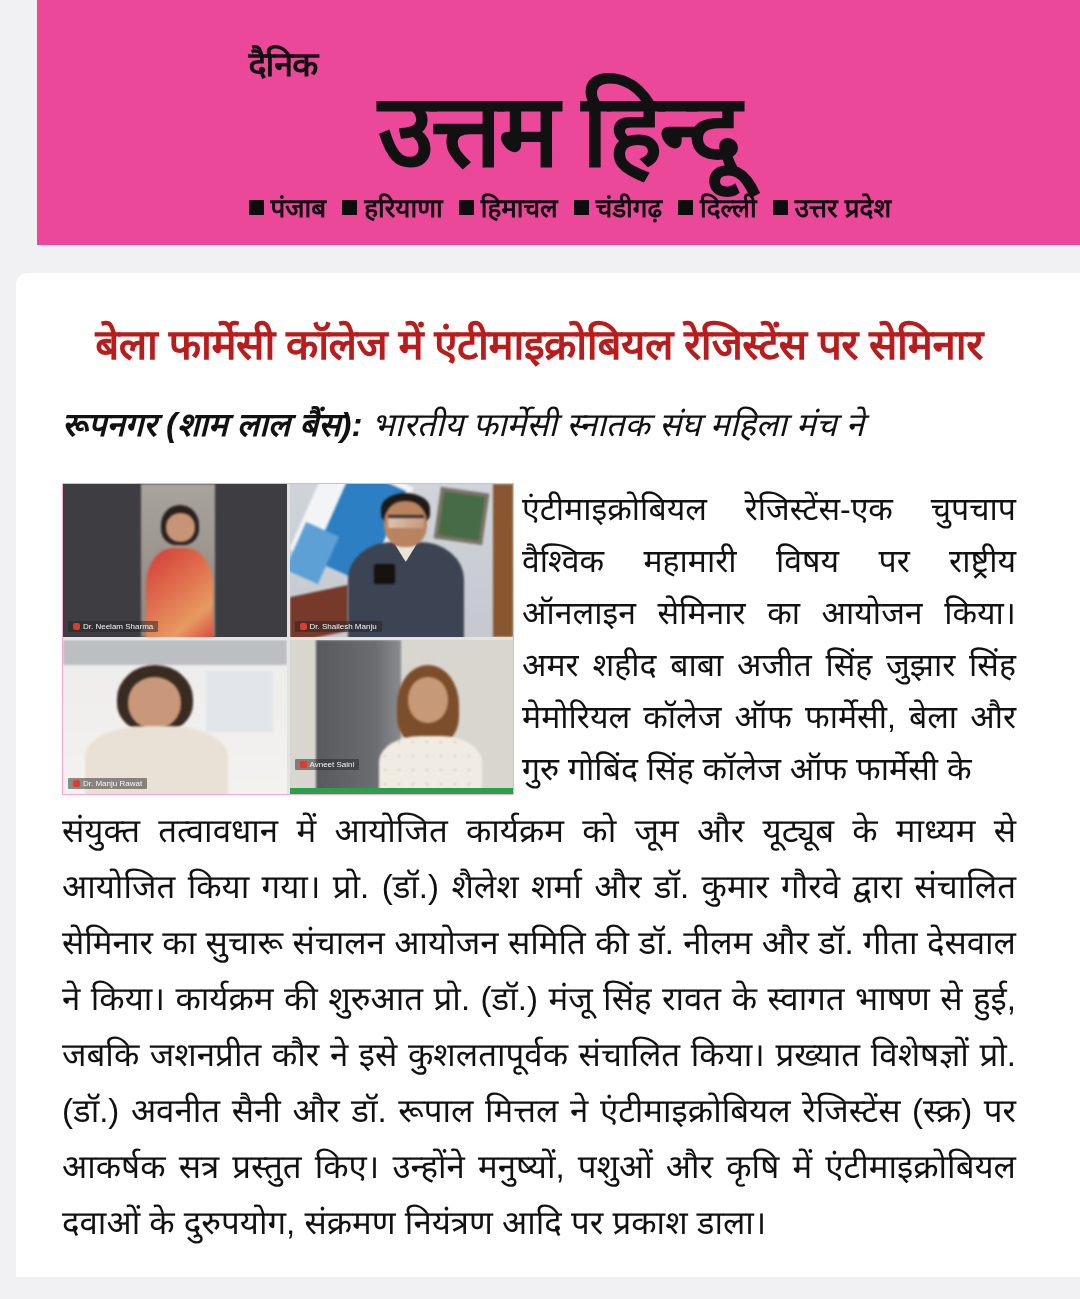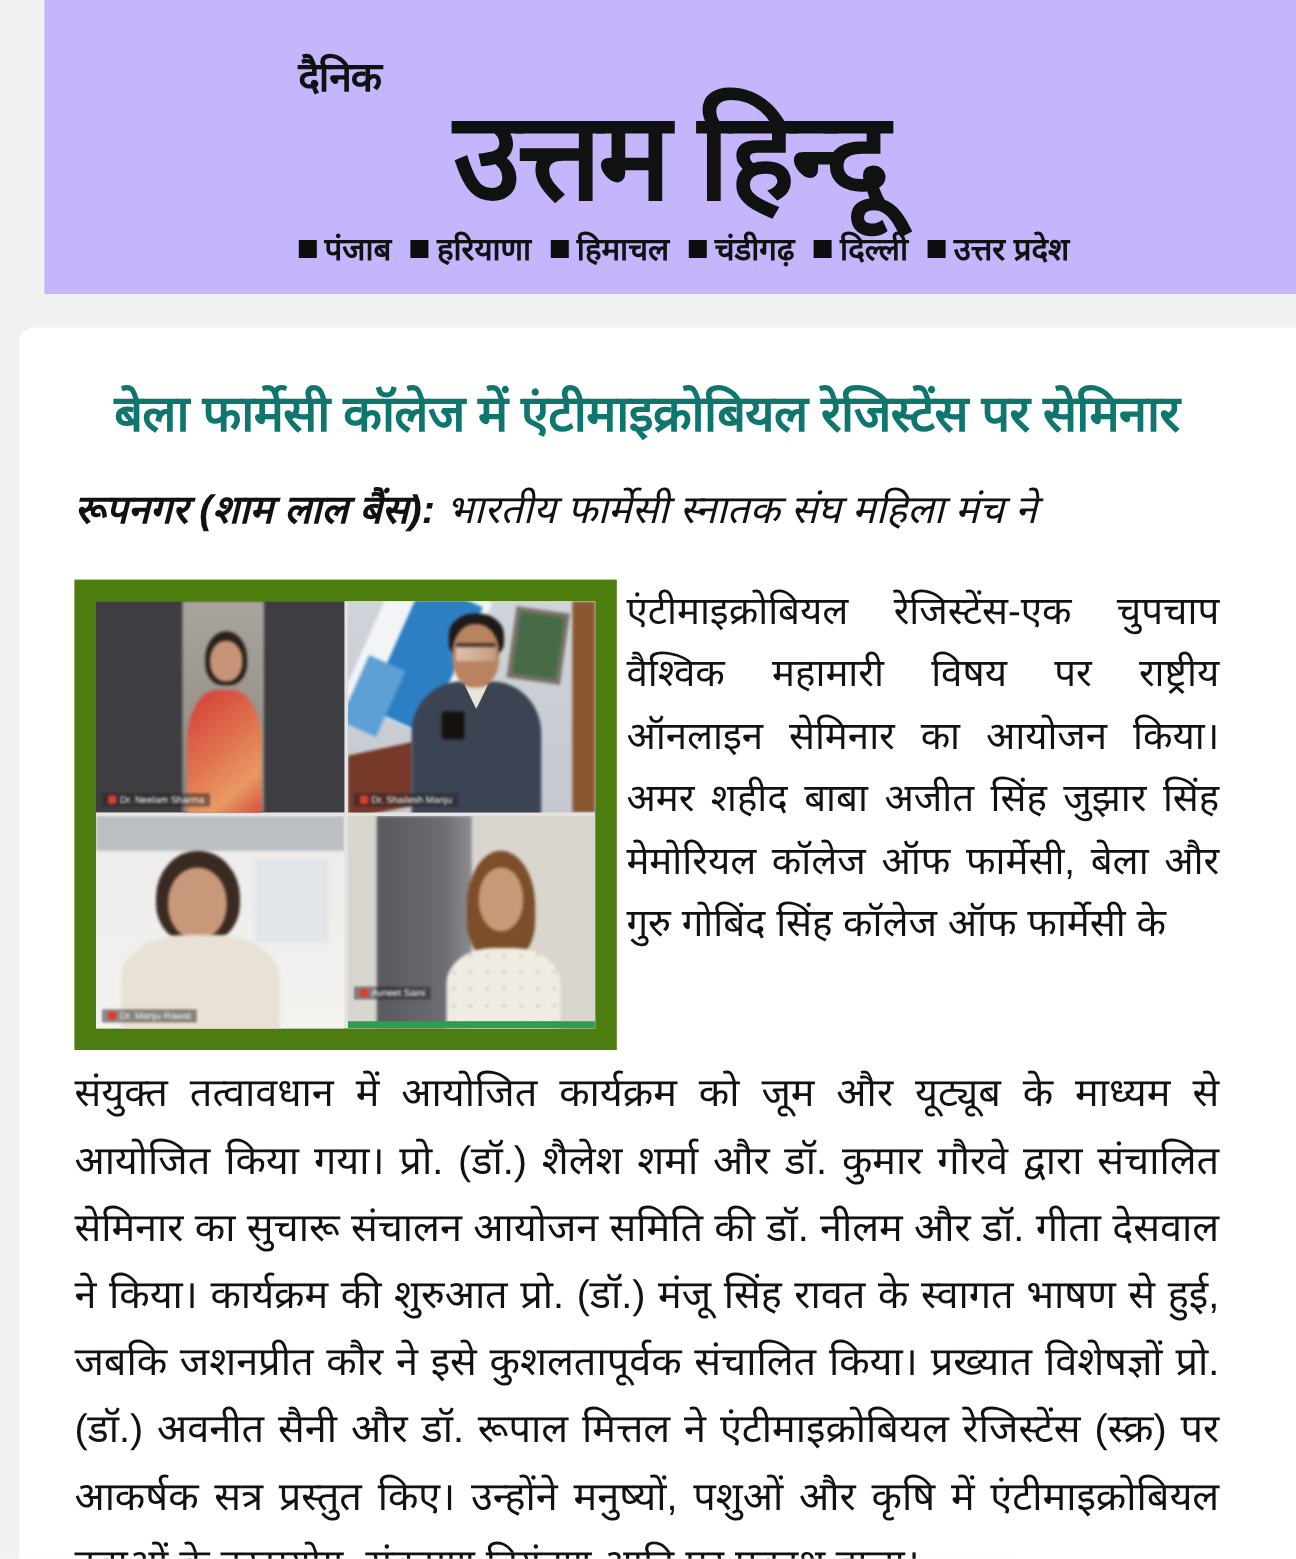--- a/index.html
+++ b/index.html
@@ -4,21 +4,21 @@
 <style>
   html,body{margin:0;padding:0;}
   body{
     width:1080px;height:1299px;overflow:hidden;
     background:#f1f0f2;
     font-family:"Liberation Sans","DejaVu Sans",sans-serif;
     color:#111;
   }
   
   .masthead{
-    background:#c4b5fd;
+    background:#ec4899;
     padding:40px 0 20px 0;
     margin-left:37px;
   }
   .masthead-inner{width:620px;margin:0 auto;}
   .masthead-top{
     display:flex;justify-content:space-between;align-items:flex-end;
     font-weight:bold;
   }
   .daily{font-size:34px;letter-spacing:-1px;}
   .established{font-size:29px;}
@@ -36,36 +36,36 @@
   
   .article-card{
     margin:28px 0 0 16px;width:1064px;box-sizing:border-box;
     background:#ffffff;border-radius:12px 0 0 0;
     padding:18px 64px 26px 46px;
     min-height:980px;
   }
   .headline{
     font-size:42px;font-weight:800;letter-spacing:-0.5px;
     text-align:center;white-space:nowrap;line-height:1.25;
-    color:#0f766e;
+    color:#b91c1c;
   }
   .lead{font-size:33px;line-height:50px;margin-top:12px;font-style:italic;}
   .lead b{font-weight:800;}
   .photo-row{display:flex;margin-top:10px;}
   .col-text{
     flex:1;padding-left:8px;font-size:32px;line-height:52px;
     text-align:justify;
   }
   .body-text{
     font-size:33px;line-height:56px;text-align:justify;margin-top:8px;
   }
   
   .photo{
-    flex:none;width:452px;height:392px;margin-left:14px;
-    background:#4d7c0f;padding:18px;box-sizing:border-box;
+    flex:none;width:452px;height:312px;margin-left:14px;
+    background:#f9a8d4;padding:1px;box-sizing:border-box;
   }
   .photo-grid{
     width:100%;height:100%;display:grid;
     grid-template-columns:1fr 1fr;grid-template-rows:1fr 1fr;
     gap:3px;background:#e3e3e3;
   }
   .tile{position:relative;overflow:hidden;}
   .tile *{position:absolute;}
   .soft{filter:blur(1.2px);}
   

